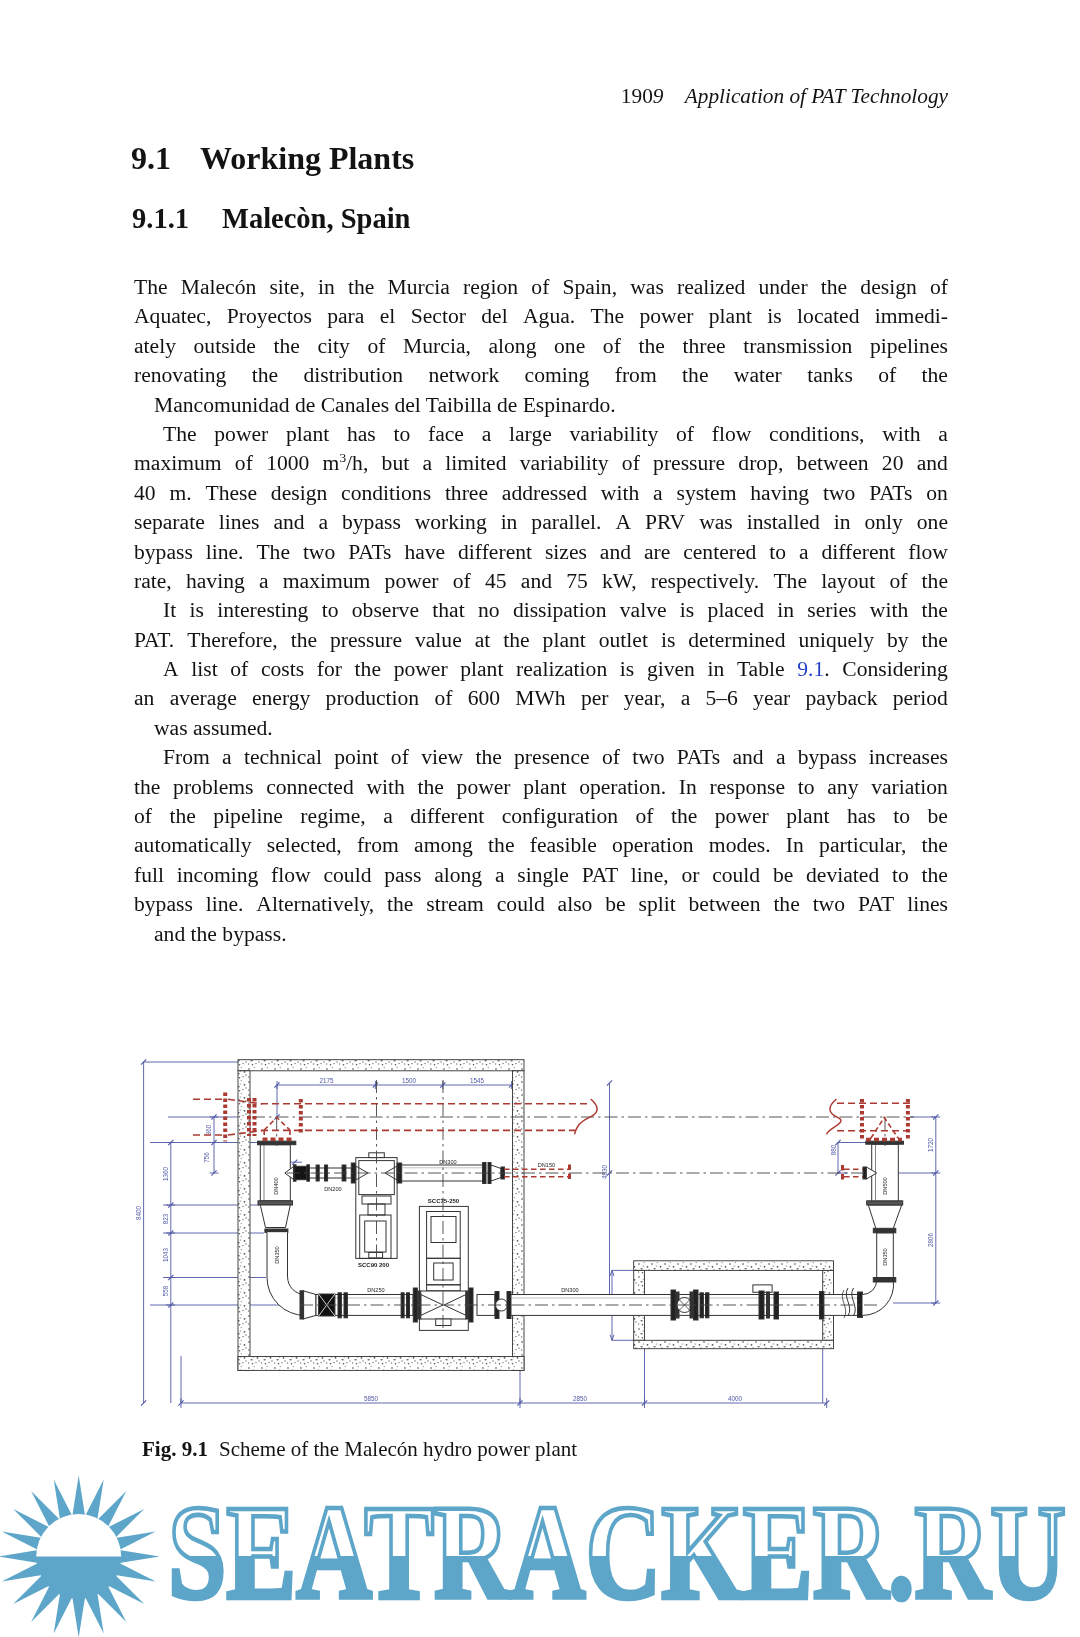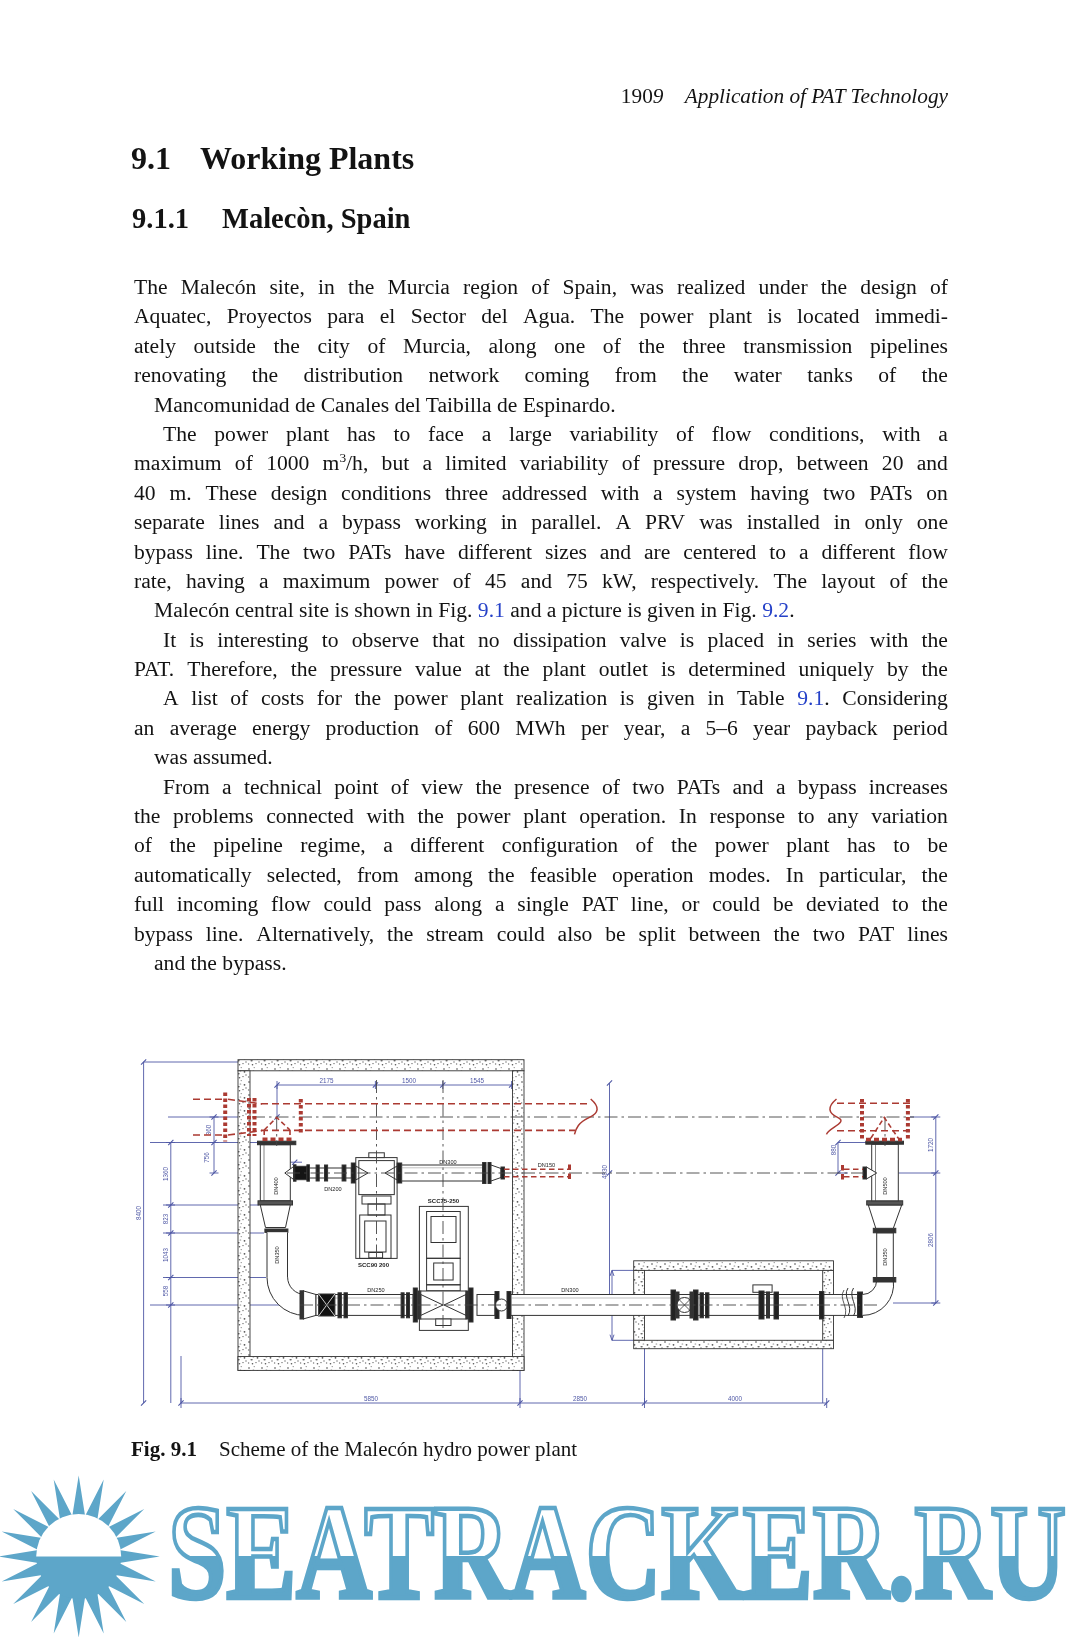--- a/index.html
+++ b/index.html
@@ -11,21 +11,21 @@
 .h1 .num{display:inline-block;width:69px;}
 .h2{position:absolute;top:205px;left:132px;font-size:28.5px;font-weight:bold;line-height:28.5px;white-space:nowrap;}
 .h2 .num{display:inline-block;width:90px;}
 .bodytxt{position:absolute;top:275px;left:134px;width:814px;font-size:21.6px;}
 .ln{height:29.4px;display:flex;justify-content:space-between;white-space:nowrap;}
 .ln.last{display:block;margin-left:20px;}
 .ln.ind{padding-left:29px;}
 sup{font-size:0.62em;vertical-align:super;line-height:0;}
 .blu{color:#2541c8;}
 .cap{position:absolute;top:1438px;left:131px;width:820px;font-size:21px;line-height:22px;white-space:nowrap;}
-.cap b{display:inline-block;width:88px;}
+.cap b{display:inline-block;width:88px;text-align:center;}
 .fig{position:absolute;left:0;top:0;}
 .wm{position:absolute;left:0;top:0;}
 </style>
 </head>
 <body>
 
 <div class="hdr"><span>190</span><span class="r">9&nbsp;&nbsp;&nbsp;&nbsp;Application of PAT Technology</span></div>
 
 <div class="h1"><span class="num">9.1</span>Working Plants</div>
 
@@ -185,21 +185,20 @@
       <span>45</span>
       <span>and</span>
       <span>75</span>
       <span>kW,</span>
       <span>respectively.</span>
       <span>The</span>
       <span>layout</span>
       <span>of</span>
       <span>the</span>
     </div>
-<div class="ln last"><span>Malecón central site is shown in Fig. <span class="blu">9.1</span> and a picture is given in Fig. <span class="blu">9.2</span>.</span></div>
 <div class="ln ind">
       <span>It</span>
       <span>is</span>
       <span>interesting</span>
       <span>to</span>
       <span>observe</span>
       <span>that</span>
       <span>no</span>
       <span>dissipation</span>
       <span>valve</span>

